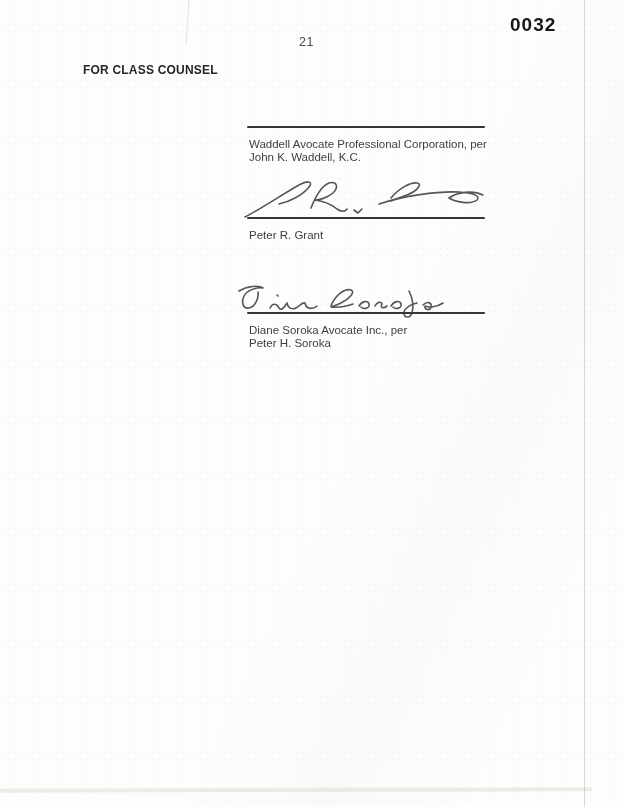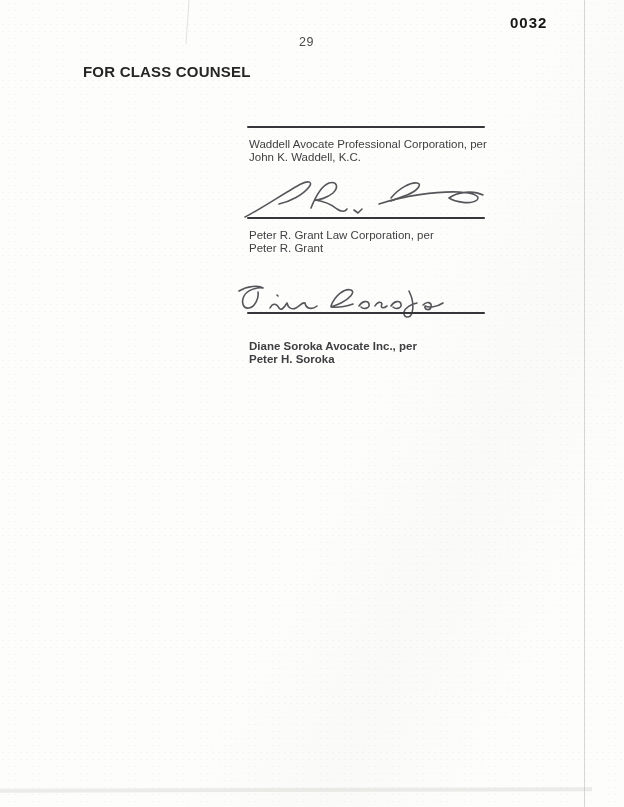--- a/index.html
+++ b/index.html
@@ -19,29 +19,29 @@
   .page-number {
     position: absolute;
     left: 299px; top: 35px;
     font-size: 12.5px;
     color: #4a4a4a;
     letter-spacing: 0.5px;
   }
   .bates {
     position: absolute;
     left: 510px; top: 14px;
-    font-size: 15px;
+    font-size: 19px;
     font-weight: bold;
     color: #171717;
     letter-spacing: 1px;
   }
   .heading {
     position: absolute;
     left: 83px; top: 63px;
-    font-size: 15px;
+    font-size: 12px;
     font-weight: bold;
     color: #262626;
     letter-spacing: 0.2px;
   }
   .sig-rule {
     position: absolute;
     left: 247px;
     width: 238px;
     height: 2px;
     background: #35353a;
@@ -53,21 +53,21 @@
   .sig-text {
     position: absolute;
     left: 249px;
     font-size: 11.5px;
     line-height: 13.2px;
     color: #3f3f42;
     white-space: nowrap;
   }
   .text-1 { top: 138px; }
   .text-2 { top: 229px; }
-  .text-3 { top: 340px; font-weight: bold; }
+  .text-3 { top: 324px; }
   .sig-svg { position: absolute; }
   .sig-grant { left: 241px; top: 176px; }
   .sig-soroka { left: 233px; top: 282px; }
   .sig-svg path {
     fill: none;
     stroke: #55555a;
     stroke-width: 1.6;
     stroke-linecap: round;
     stroke-linejoin: round;
   }
@@ -88,40 +88,39 @@
     width: 1px; height: 44px;
     background: rgba(175,175,170,0.35);
     transform: rotate(4deg);
   }
 </style>
 </head>
 <body>
 
 <div class="page">
 
-  <div class="page-number">29</div>
+  <div class="page-number">21</div>
   <div class="bates">0032</div>
   <div class="heading">FOR CLASS COUNSEL</div>
 
   <div class="sig-rule rule-1"></div>
   <div class="sig-text text-1">
     <div>Waddell Avocate Professional Corporation, per</div>
     <div>John K. Waddell, K.C.</div>
   </div>
 
   <svg class="sig-svg sig-grant" width="250" height="44" viewBox="0 0 250 44">
     <path d="M4,41 C20,33 48,14 60,8 C68,4 72,6 68,11 C62,19 48,26 38,28"></path>
     <path d="M70,32 C74,22 80,10 88,7 C96,5 98,11 92,17 C86,22 78,24 74,24 C82,25 90,28 96,33 C100,36 104,36 106,33"></path>
     <path d="M113,34 l4,3 l4,-4"></path>
     <path d="M150,22 C158,12 170,6 176,7 C182,8 176,15 166,19 C158,22 152,24 150,25"></path>
     <path d="M138,28 C162,20 196,15 218,16 C232,17 240,20 236,24 C230,29 214,26 208,22 C216,16 232,14 242,19"></path>
   </svg>
   <div class="sig-rule rule-2"></div>
   <div class="sig-text text-2">
-    <div>Peter R. Grant Law Corporation, per</div>
     <div>Peter R. Grant</div>
   </div>
 
   <svg class="sig-svg sig-soroka" width="215" height="40" viewBox="0 0 215 40">
     <path d="M6,9 C14,4 26,3 30,6 C24,5 14,8 11,14 C8,20 10,27 16,26 C22,25 26,16 25,10"></path>
     <path d="M37,26 C40,20 44,22 46,26 C48,29 51,26 54,21 C55,26 59,28 63,26 C67,24 69,20 72,21 C73,27 79,28 84,24"></path>
     <path d="M44,13 l1,1"></path>
     <path d="M98,24 C102,13 112,6 118,8 C123,10 116,17 108,21 C104,23 100,24 98,25 C106,26 114,24 120,22"></path>
     <path d="M126,24 C129,19 135,18 136,22 C137,26 131,28 128,25"></path>
     <path d="M142,24 C144,20 148,19 149,22 C147,26 150,27 154,24"></path>

